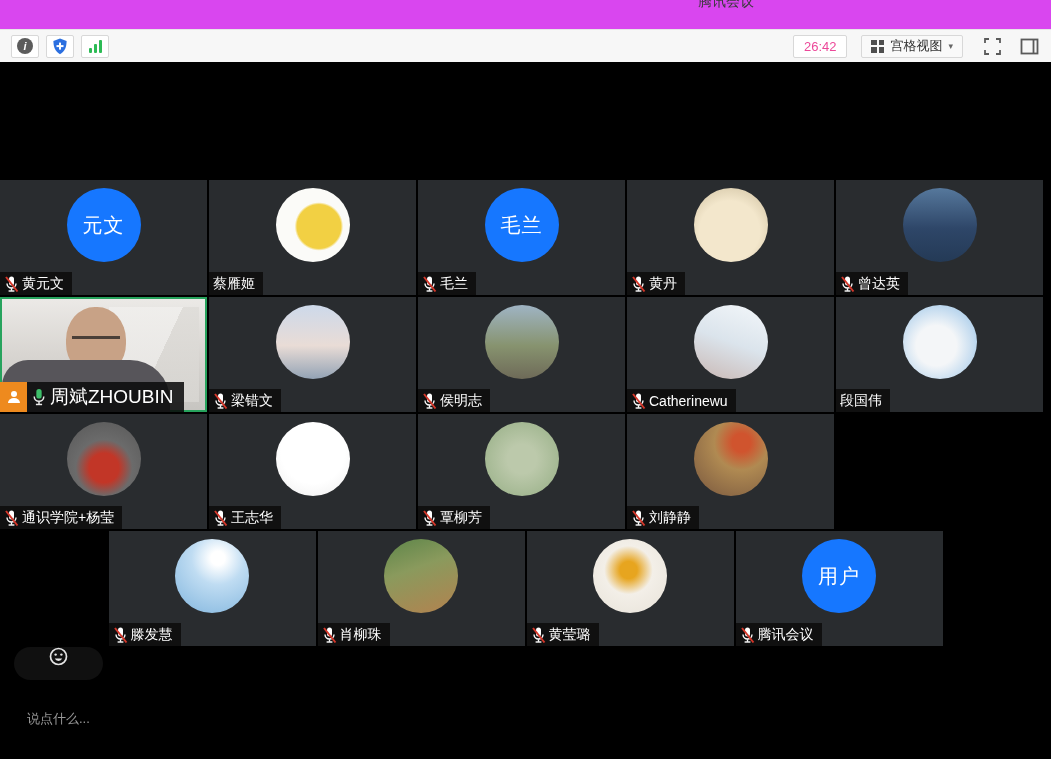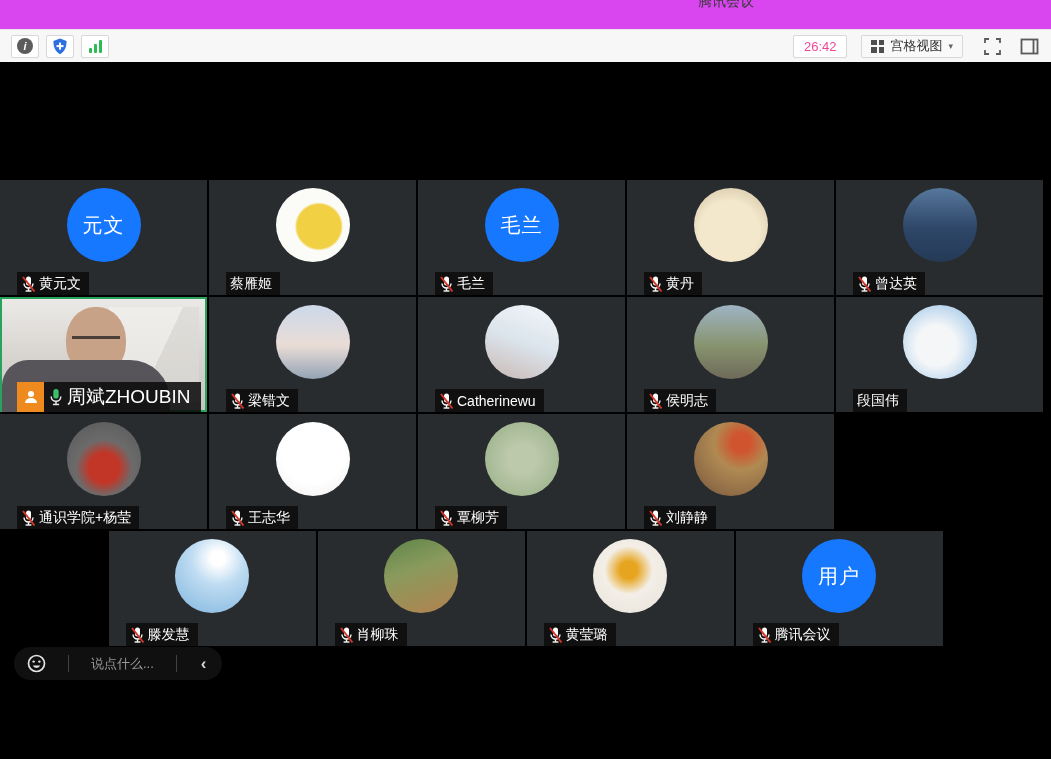--- a/index.html
+++ b/index.html
@@ -100,21 +100,21 @@
     position:absolute; left:66px; top:10px; width:60px; height:68px;
     background:#c8a286; border-radius:48% 48% 46% 46%;
   }
   .vp-glasses {
     position:absolute; left:72px; top:34px; width:48px; height:8px;
     border-bottom:3px solid #4a3f38;
   }
 
   
   .label {
-    position:absolute; left:17px; bottom:0;
+    position:absolute; left:0; bottom:0;
     display:flex; align-items:stretch; max-width:100%;
   }
   .host-badge {
     width:27px; background:#ee8a1e;
     display:flex; align-items:center; justify-content:center; flex:none;
   }
   .label-main {
     background:rgba(12,12,12,0.88);
     display:flex; align-items:center; gap:3px;
     padding:0 8px 0 4px; height:23px;
@@ -124,21 +124,21 @@
   .pname {
     color:#fff; font-size:14px; white-space:nowrap;
     overflow:hidden; text-overflow:ellipsis; max-width:178px;
   }
   .tile.active .pname { font-size:19px; }
 
   
   .chat-bar {
     position:absolute; left:14px; top:647px; height:33px;
     background:rgba(17,17,17,0.92); border-radius:17px;
-    display:flex; align-items:center; padding:0 13px; gap:22px;
+    display:flex; align-items:center; padding:0 13px; gap:22px;flex-direction:column;
   }
   .chat-divider { width:1px; height:17px; background:#414141; }
   .chat-placeholder { color:#989898; font-size:13px; cursor:text; }
   .chat-collapse {
     color:#d6d6d6; font-size:17px; line-height:1; cursor:pointer;
     padding:0 2px; font-weight:bold;
   }
 </style>
 </head>
 <body>
@@ -356,61 +356,61 @@
             <line x1="2" y1="2" x2="13.5" y2="16.5" stroke="#d4372a" stroke-width="2"></line>
           </svg>
         </span>
 
         <span class="pname">梁错文</span>
       </span>
     </div>
   </div>
 
   <div class="tile">
+    <div class="avatar" style="background: linear-gradient(rgb(159, 180, 196) 0%, rgb(135, 147, 111) 55%, rgb(110, 106, 88) 100%);">
+      <span class="avatar-text"></span>
+    </div>
+
+    <div class="label">
+
+      <span class="label-main">
+        <span class="mic mic-muted" style="display: inline-flex;">
+          <svg width="15" height="18" viewBox="0 0 15 18">
+            <rect x="5" y="1.5" width="5" height="9" rx="2.5" fill="#fff"></rect>
+            <path d="M3 8.5 a4.5 4.5 0 0 0 9 0" fill="none" stroke="#fff" stroke-width="1.4"></path>
+            <line x1="7.5" y1="13.3" x2="7.5" y2="15.8" stroke="#fff" stroke-width="1.4"></line>
+            <line x1="4.6" y1="16" x2="10.4" y2="16" stroke="#fff" stroke-width="1.4"></line>
+            <line x1="2" y1="2" x2="13.5" y2="16.5" stroke="#d4372a" stroke-width="2"></line>
+          </svg>
+        </span>
+
+        <span class="pname">侯明志</span>
+      </span>
+    </div>
+  </div>
+
+  <div class="tile">
     <div class="avatar" style="background: linear-gradient(200deg, rgb(243, 247, 250) 0%, rgb(219, 228, 236) 50%, rgb(201, 184, 180) 100%);">
       <span class="avatar-text"></span>
     </div>
 
     <div class="label">
 
       <span class="label-main">
         <span class="mic mic-muted" style="display: inline-flex;">
           <svg width="15" height="18" viewBox="0 0 15 18">
             <rect x="5" y="1.5" width="5" height="9" rx="2.5" fill="#fff"></rect>
             <path d="M3 8.5 a4.5 4.5 0 0 0 9 0" fill="none" stroke="#fff" stroke-width="1.4"></path>
             <line x1="7.5" y1="13.3" x2="7.5" y2="15.8" stroke="#fff" stroke-width="1.4"></line>
             <line x1="4.6" y1="16" x2="10.4" y2="16" stroke="#fff" stroke-width="1.4"></line>
             <line x1="2" y1="2" x2="13.5" y2="16.5" stroke="#d4372a" stroke-width="2"></line>
           </svg>
         </span>
 
         <span class="pname">Catherinewu</span>
-      </span>
-    </div>
-  </div>
-
-  <div class="tile">
-    <div class="avatar" style="background: linear-gradient(rgb(159, 180, 196) 0%, rgb(135, 147, 111) 55%, rgb(110, 106, 88) 100%);">
-      <span class="avatar-text"></span>
-    </div>
-
-    <div class="label">
-
-      <span class="label-main">
-        <span class="mic mic-muted" style="display: inline-flex;">
-          <svg width="15" height="18" viewBox="0 0 15 18">
-            <rect x="5" y="1.5" width="5" height="9" rx="2.5" fill="#fff"></rect>
-            <path d="M3 8.5 a4.5 4.5 0 0 0 9 0" fill="none" stroke="#fff" stroke-width="1.4"></path>
-            <line x1="7.5" y1="13.3" x2="7.5" y2="15.8" stroke="#fff" stroke-width="1.4"></line>
-            <line x1="4.6" y1="16" x2="10.4" y2="16" stroke="#fff" stroke-width="1.4"></line>
-            <line x1="2" y1="2" x2="13.5" y2="16.5" stroke="#d4372a" stroke-width="2"></line>
-          </svg>
-        </span>
-
-        <span class="pname">侯明志</span>
       </span>
     </div>
   </div>
 
   <div class="tile">
     <div class="avatar" style="background: radial-gradient(circle at 45% 55%, rgb(244, 246, 248) 0%, rgb(244, 246, 248) 35%, rgb(188, 215, 238) 70%, rgb(156, 195, 228) 100%);">
       <span class="avatar-text"></span>
     </div>
 
     <div class="label">

